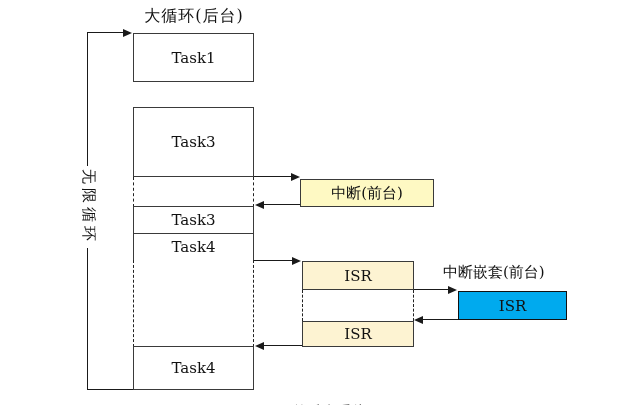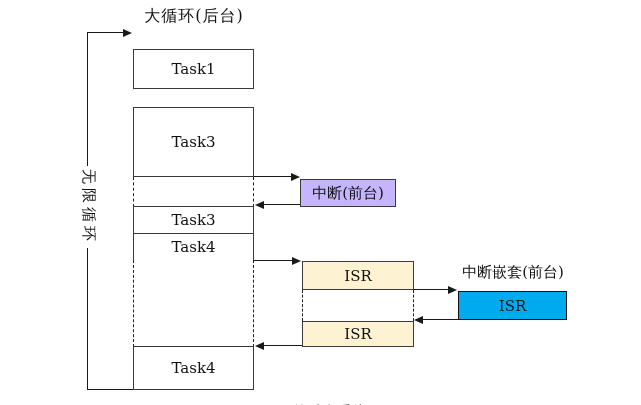--- a/index.html
+++ b/index.html
@@ -30,21 +30,21 @@
   .vdash{position:absolute;width:0;border-left:1px dashed #222;}
   .arrow-r{position:absolute;width:0;height:0;
     border-top:4px solid transparent;border-bottom:4px solid transparent;
     border-left:9px solid #1a1a1a;}
   .arrow-l{position:absolute;width:0;height:0;
     border-top:4px solid transparent;border-bottom:4px solid transparent;
     border-right:9px solid #1a1a1a;}
   
   .title{position:absolute;left:128px;top:6px;width:132px;text-align:center;
     font-size:16px;letter-spacing:1px;}
-  .nested-title{position:absolute;left:443px;top:263px;width:140px;text-align:center;
+  .nested-title{position:absolute;left:443px;top:263px;width:140px;text-align:left;
     font-size:15px;}
   .loop-label{
     position:absolute;left:88px;top:207px;
     transform:translate(-50%,-50%) rotate(90deg);transform-origin:center;
     background:#fff;padding:0 3px;font-size:15px;letter-spacing:4px;white-space:nowrap;
   }
   .caption{position:absolute;left:175px;top:402px;width:290px;text-align:center;
     font-size:13px;color:#444;letter-spacing:2px;}
 </style>
 </head>
@@ -53,41 +53,41 @@
 <div id="stage">
 
   <div class="title">大循环(后台)</div>
 
   <div class="vline" style="left:87px;top:33px;height:357px;"></div>
   <div class="hline" style="left:87px;top:32px;width:37px;"></div>
   <div class="arrow-r" style="left:123px;top:29px;"></div>
   <div class="hline" style="left:87px;top:389px;width:46px;"></div>
   <div class="loop-label">无限循环</div>
 
-  <div class="block" style="top:49px;height:40px;">
+  <div class="block" style="top:33px;height:49px;">
     <span>Task1</span>
   </div>
   <div class="block" style="top:107px;height:70px;">
     <span>Task3</span>
   </div>
   <div class="gapblock" style="top:177px;height:30px;"></div>
   <div class="block" style="top:206px;height:28px;">
     <span>Task3</span>
   </div>
   <div class="block" style="top:233px;height:28px;">
     <span>Task4</span>
   </div>
   <div class="gapblock" style="top:260px;height:87px;"></div>
   <div class="block" style="top:346px;height:44px;">
     <span>Task4</span>
   </div>
 
   <div class="hline" style="left:254px;top:176px;width:38px;"></div>
   <div class="arrow-r" style="left:291px;top:173px;"></div>
-  <div class="fgbox" style="left: 300px; top: 179px; width: 96px; height: 28px; background-color: #c4b5fd;" title="中断(前台)">
+  <div class="fgbox" style="left: 300px; top: 179px; width: 134px; height: 28px; background-color: #fef9c3;" title="中断(前台)">
     <span>中断(前台)</span>
   </div>
   <div class="hline" style="left:264px;top:204px;width:36px;"></div>
   <div class="arrow-l" style="left:255px;top:201px;"></div>
 
   <div class="hline" style="left:254px;top:260px;width:39px;"></div>
   <div class="arrow-r" style="left:292px;top:257px;"></div>
   <div class="fgbox" style="left: 302px; top: 261px; width: 112px; height: 29px; background-color: rgb(253, 243, 210);">
     <span>ISR</span>
   </div>

